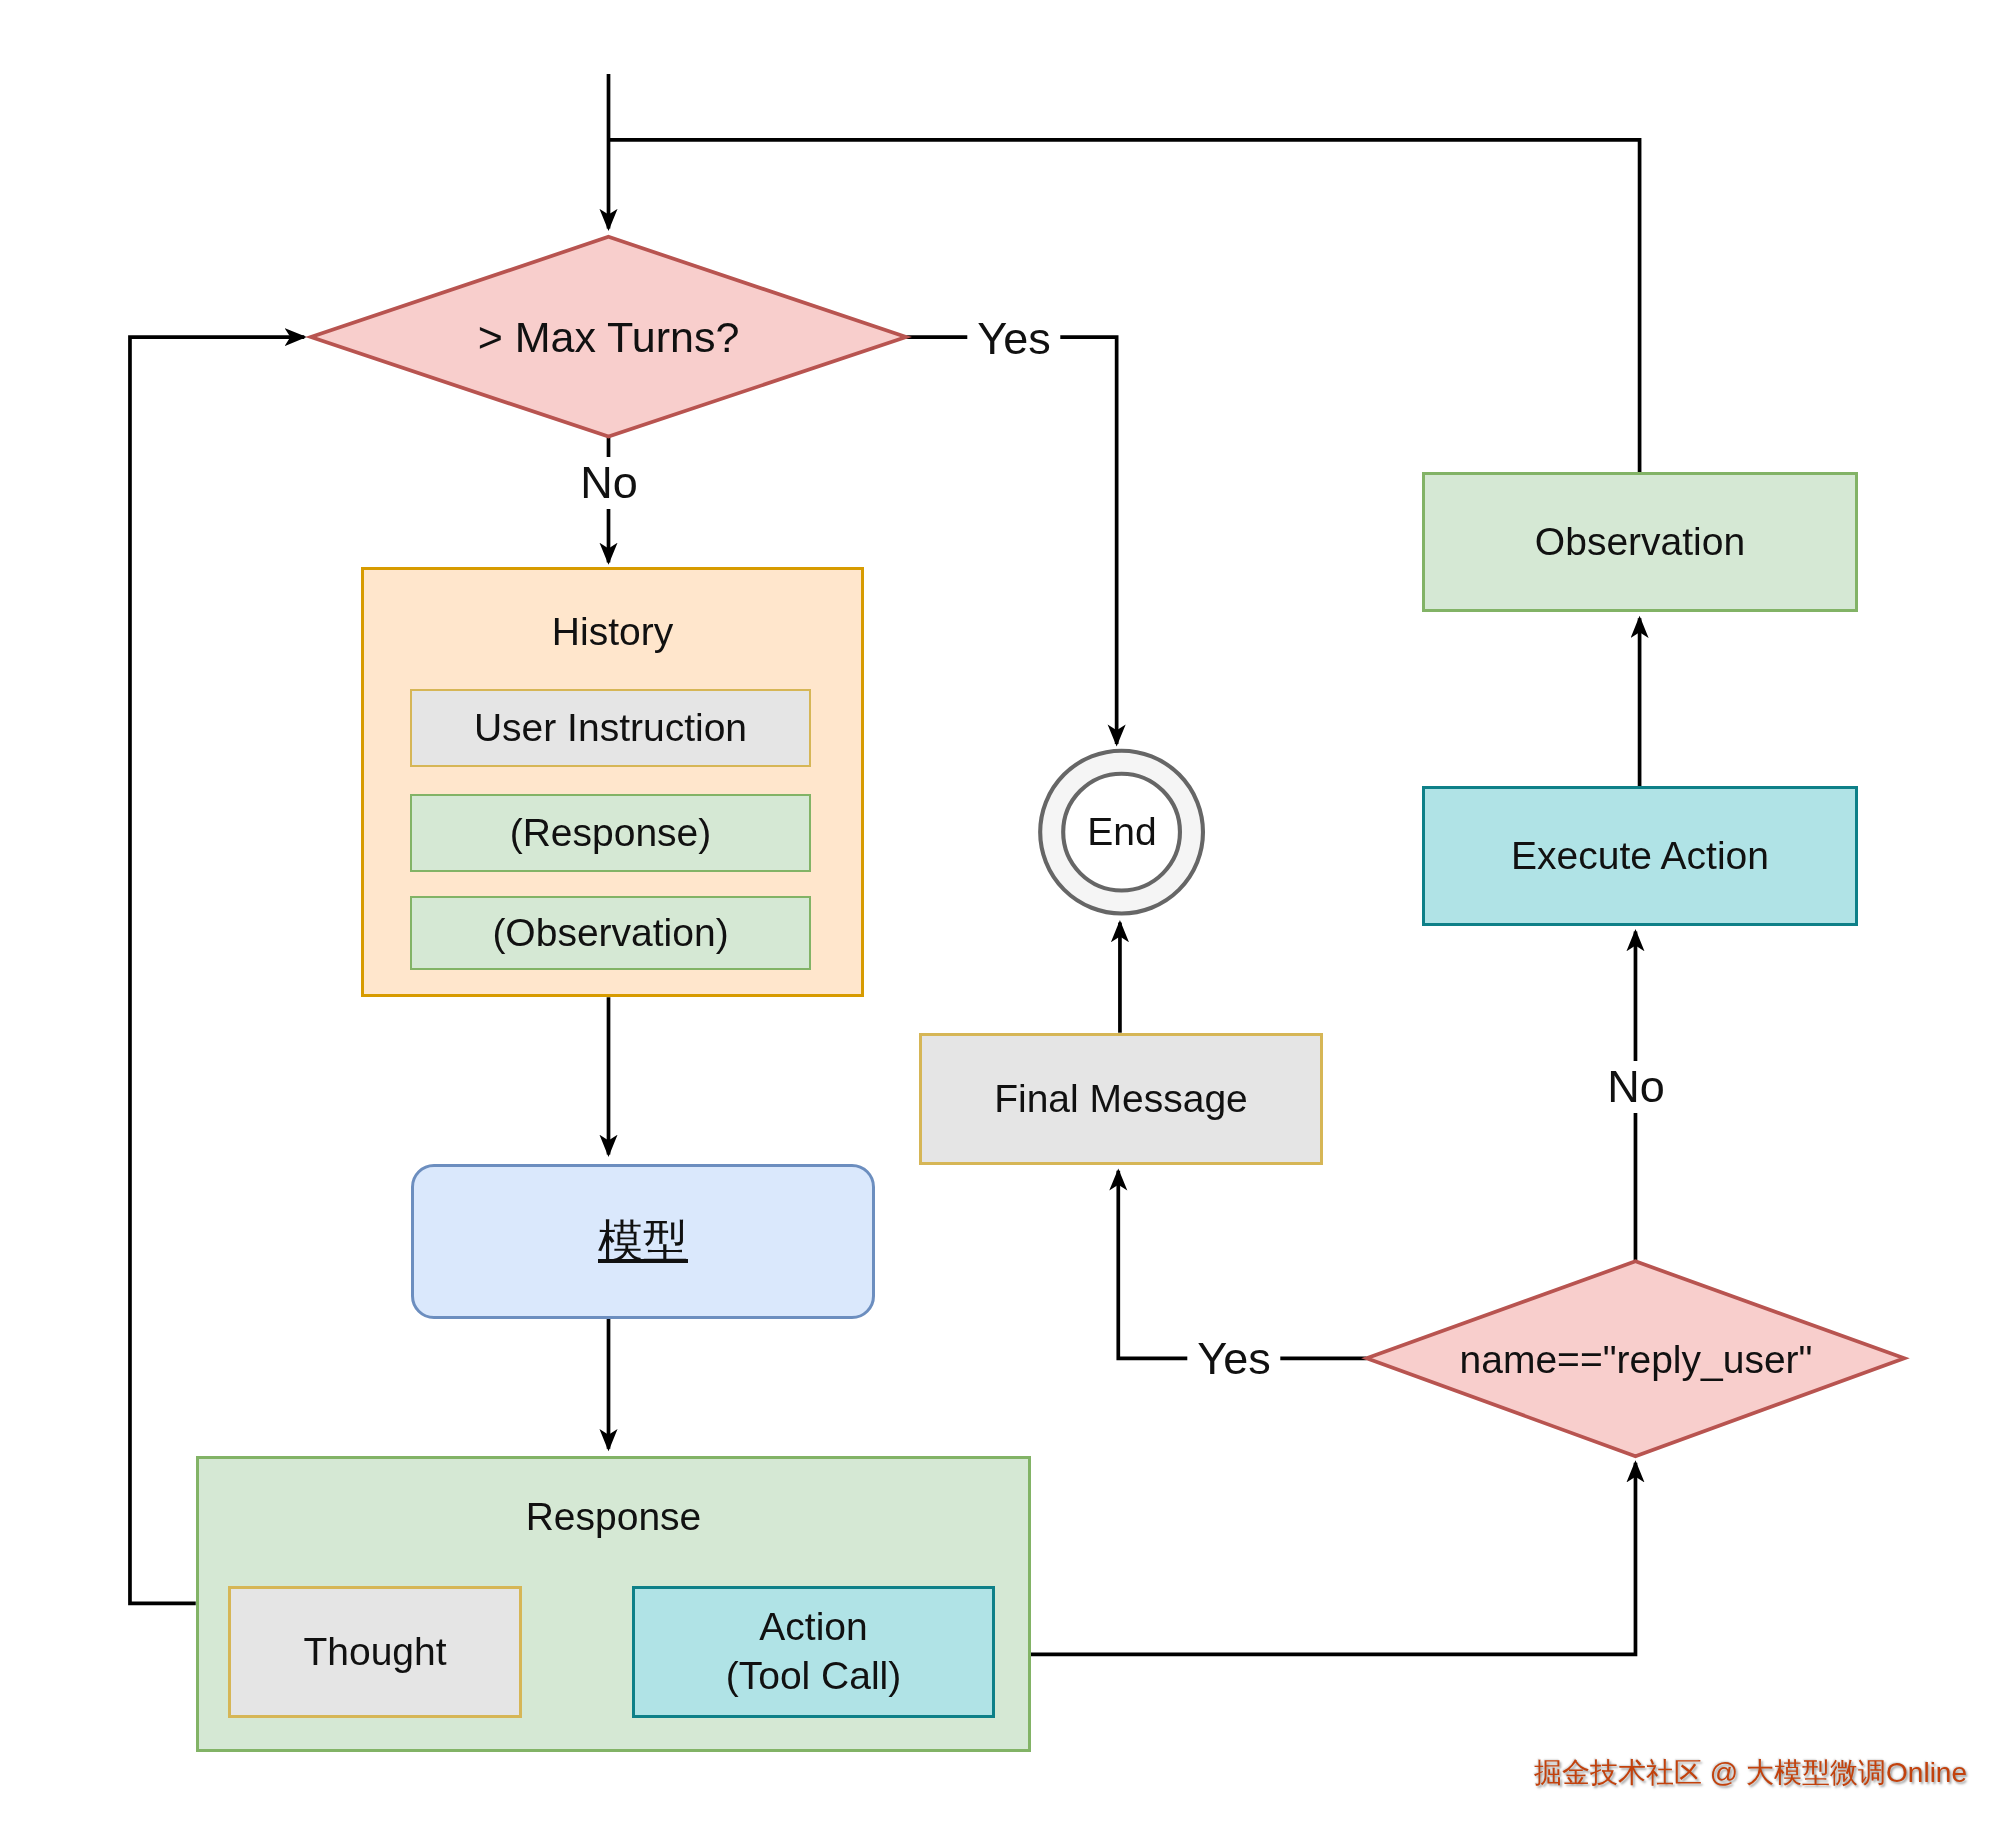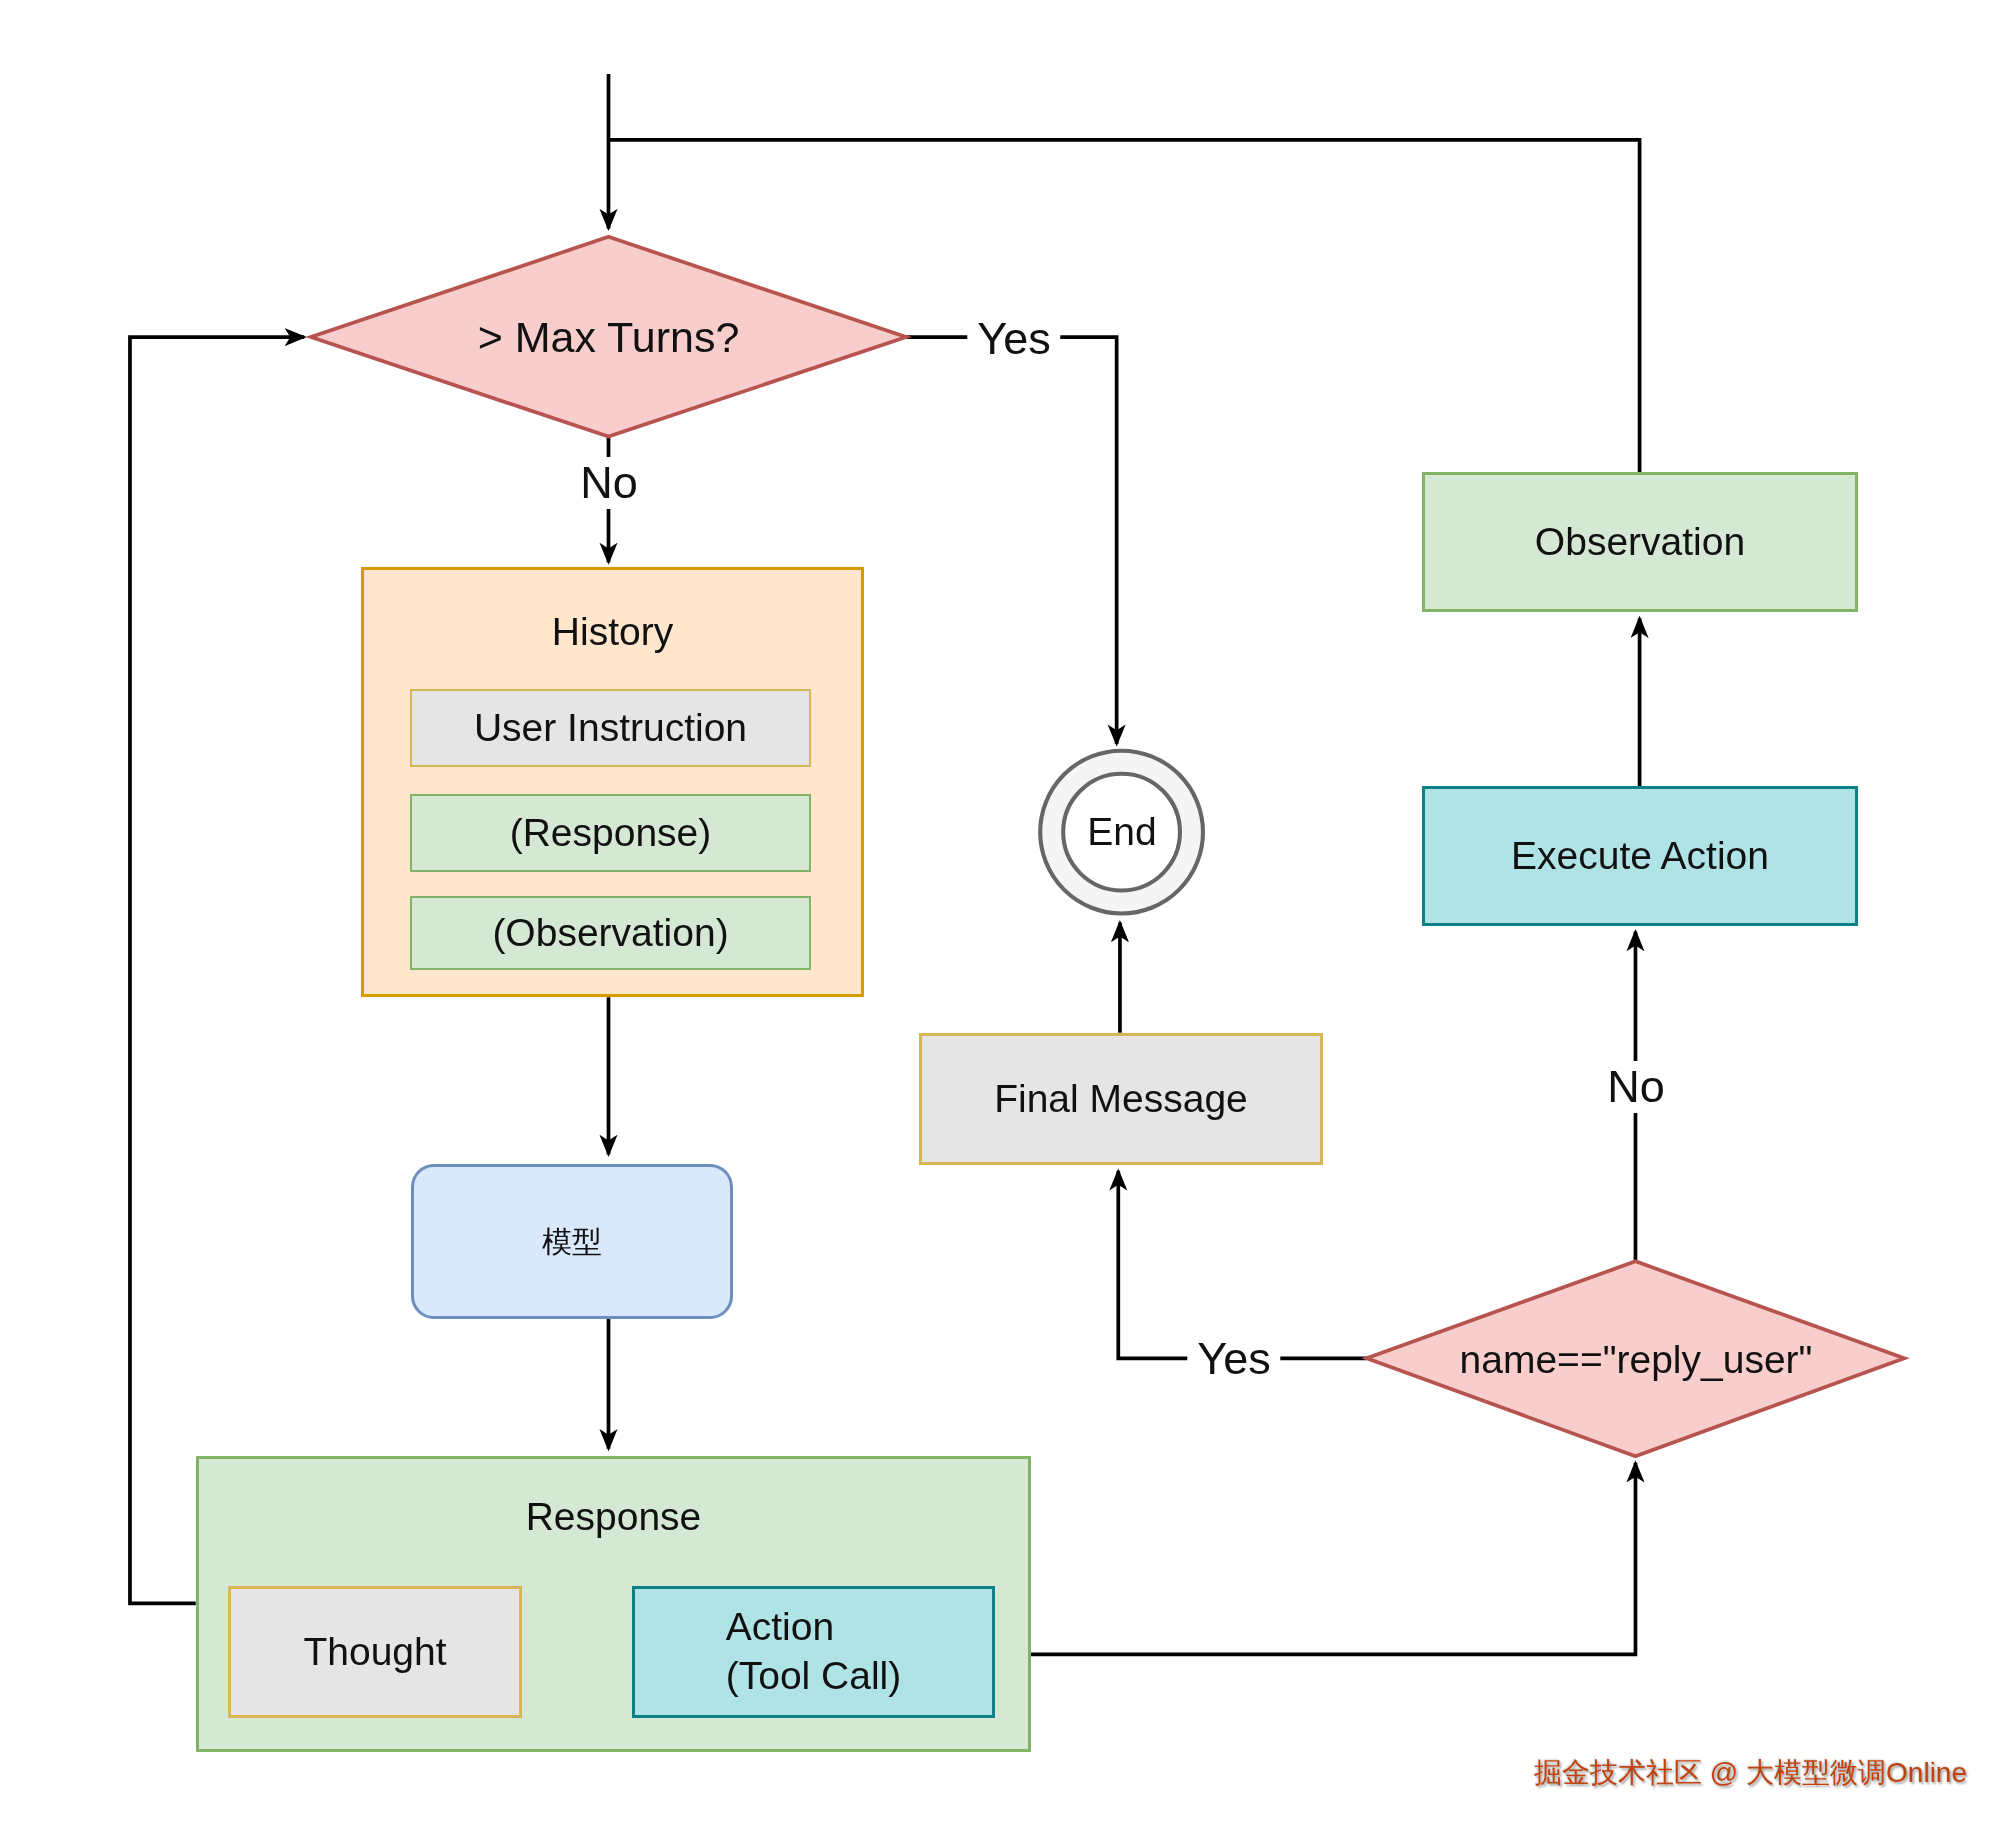--- a/index.html
+++ b/index.html
@@ -9,21 +9,21 @@
     background:#ffffff;
     font-family:"Liberation Sans","DejaVu Sans",sans-serif;
     color:#111111;
     overflow:hidden;
   }
   #wires { position:absolute; left:0; top:0; width:2008px; height:1827px; }
 
   .node {
     position:absolute; box-sizing:border-box;
     display:flex; align-items:center; justify-content:center;
-    text-align:left; font-size:39px; line-height:1.25;
+    text-align:center; font-size:39px; line-height:1.25;
   }
   .orange  { background:#ffe6cc; border:3.3px solid #d79b00; }
   .yellow  { background:#e5e5e5; border:3.3px solid #d6b656; }
   .green   { background:#d5e8d4; border:3.3px solid #82b366; }
   .teal    { background:#b0e3e6; border:3.3px solid #0e8088; }
   .blue    { background:#dae8fc; border:3.3px solid #6c8ebf; border-radius:23px; }
 
   .container-title {
     position:absolute; box-sizing:border-box; text-align:center;
     font-size:39px;
@@ -77,21 +77,21 @@
     <circle cx="1364" cy="1012" r="99" fill="#f5f5f5" stroke="#666666" stroke-width="5"></circle>
     <circle cx="1364" cy="1012" r="71" fill="#ffffff" stroke="#666666" stroke-width="5"></circle>
   </svg>
 
   <div class="node orange" style="left:361px; top:567px; width:503px; height:430px;"></div>
   <div class="container-title" style="left:361px; top:610px; width:503px;text-align:center;">History</div>
   <div class="node yellow" style="left:410px; top:689px; width:401px; height:78px; border-width:2.5px;">User Instruction</div>
   <div class="node green" style="left:410px; top:794px; width:401px; height:78px; border-width:2.5px;">(Response)</div>
   <div class="node green" style="left:410px; top:896px; width:401px; height:74px; border-width:2.5px;">(Observation)</div>
 
-  <div class="node blue" style="left:411px; top:1164px; width:322px; height:155px; font-size:30px;">模型</div>
+  <div class="node blue" style="left:411px; top:1164px; width:464px; height:155px; font-size:45px;text-decoration:underline;">模型</div>
 
   <div class="node green" style="left:196px; top:1456px; width:835px; height:296px;"></div>
   <div class="container-title" style="left:196px; top:1495px; width:835px;">Response</div>
   <div class="node yellow" style="left:228px; top:1586px; width:294px; height:132px;">Thought</div>
   <div class="node teal" style="left:632px; top:1586px; width:363px; height:132px;">
     <div>
       <div>Action</div>
       <div>(Tool Call)</div>
     </div>
   </div>

